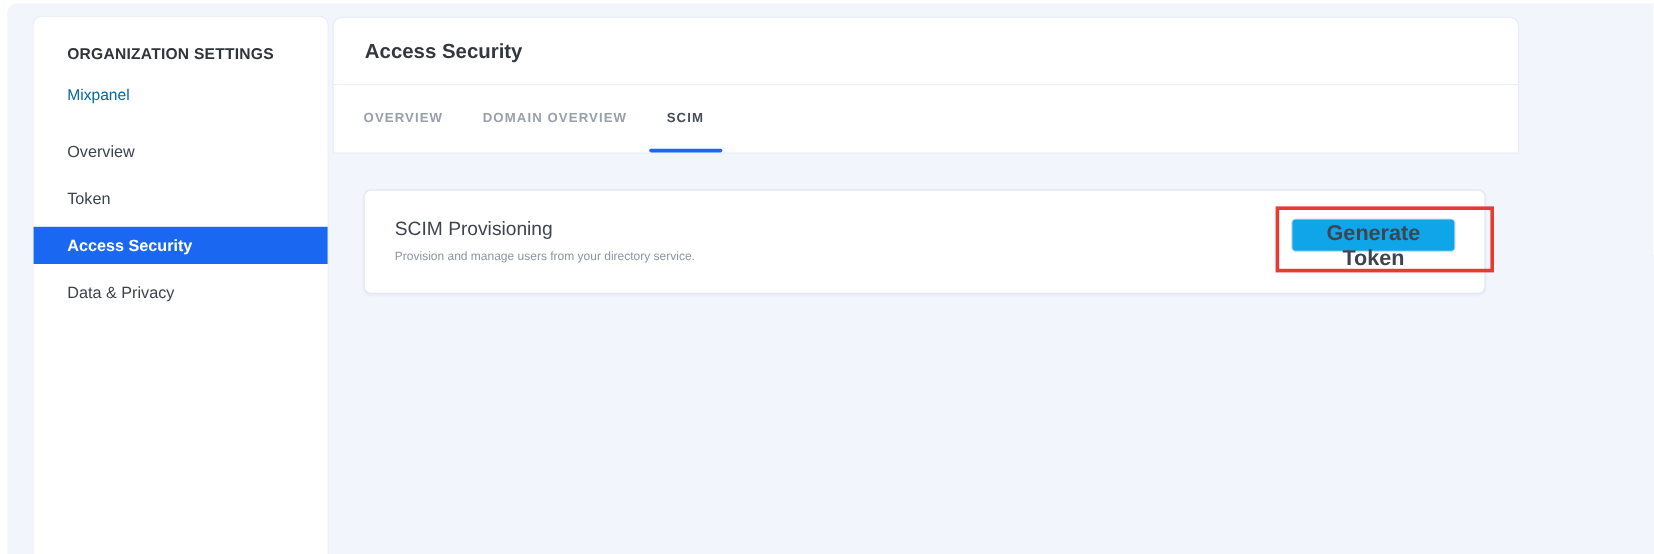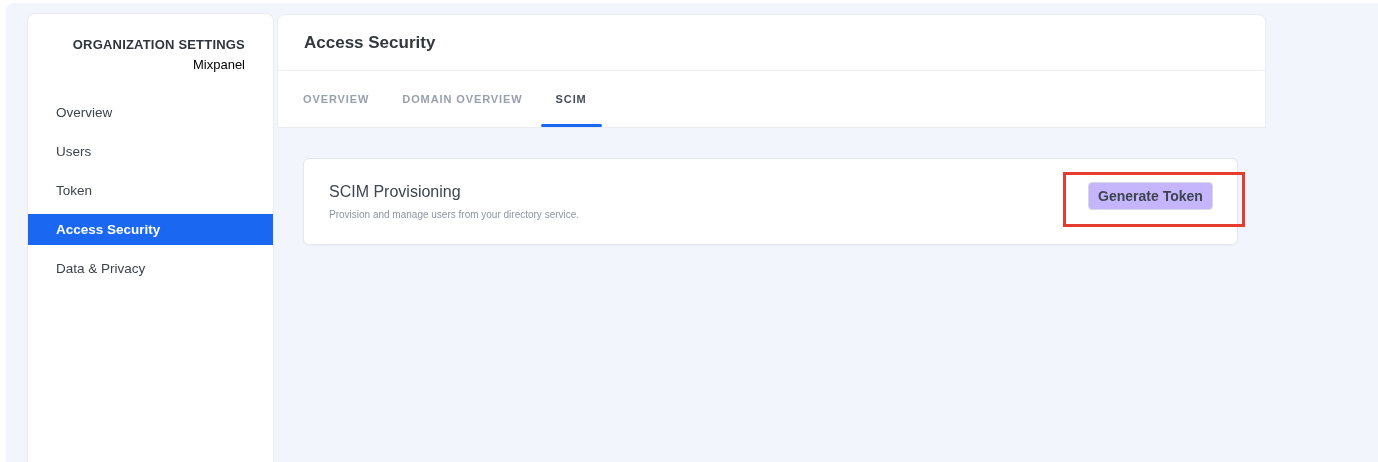--- a/index.html
+++ b/index.html
@@ -33,31 +33,31 @@
     left: 21px;            
     top: 10px;             
     width: 247px;
     bottom: 0;
     background: #ffffff;
     border: 1px solid #e9ecf4;
     border-bottom: none;
     border-radius: 8px 8px 0 0;
     box-sizing: border-box;
   }
-  .sidebar-header { padding: 23px 28px 0 28px; text-align: right; }
+  .sidebar-header { padding: 23px 28px 0 28px; }
   .sidebar-heading {
     font-size: 13px;
     font-weight: bold;
     color: #30353c;
     letter-spacing: 0.2px;
   }
   .sidebar-org {
-    margin-top: 5px;
+    margin-top: 19px;
     font-size: 13px;
-    color: #000000;
+    color: #0369a1;
   }
   .sidebar-nav { margin-top: 25px; }
   .nav-item {
     height: 31px;
     line-height: 31px;
     padding-left: 28px;
     margin-bottom: 8px;
     font-size: 13.5px;
     color: #3d434c;
     cursor: pointer;
@@ -149,27 +149,27 @@
     position: absolute;
     left: 25px;
     top: 50px;
     font-size: 10px;
     color: #8e95a3;
   }
   .generate-btn {
     position: absolute;
     right: 24px;
     top: 23px;
-    width: 125px;
+    width: 137px;
     height: 28px;
-    background: #c4b5fd;
+    background: #0ea5e9;
     border: 1px solid #d6dbe3;
     border-radius: 4px;
     font-family: "Liberation Sans", sans-serif;
-    font-size: 14px;
+    font-size: 18px;
     font-weight: bold;
     color: #3e4450;
     cursor: pointer;
   }
 
   
   .annotation-box {
     position: absolute;
     left: 1057px;          
     top: 169px;            
@@ -186,21 +186,20 @@
 <div class="page">
   <div class="canvas">
 
     <div class="sidebar">
       <div class="sidebar-header">
         <div class="sidebar-heading">ORGANIZATION SETTINGS</div>
         <div class="sidebar-org">Mixpanel</div>
       </div>
       <div class="sidebar-nav">
         <div class="nav-item">Overview</div>
-        <div class="nav-item">Users</div>
         <div class="nav-item">Token</div>
         <div class="nav-item active">Access Security</div>
         <div class="nav-item">Data &amp; Privacy</div>
       </div>
     </div>
 
     <div class="main-panel">
       <div class="main-header">
         <div class="main-title">Access Security</div>
       </div>

